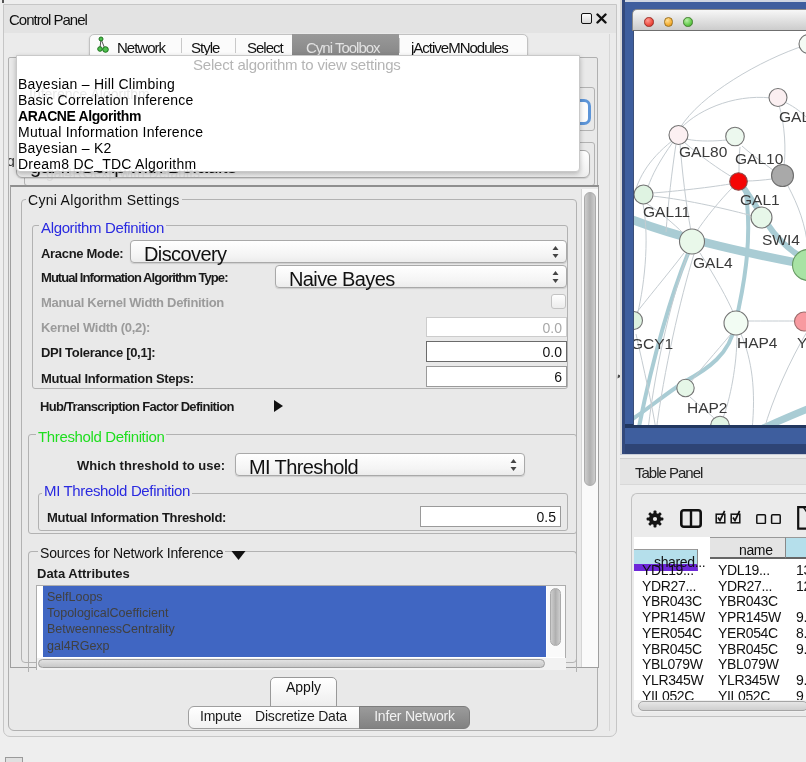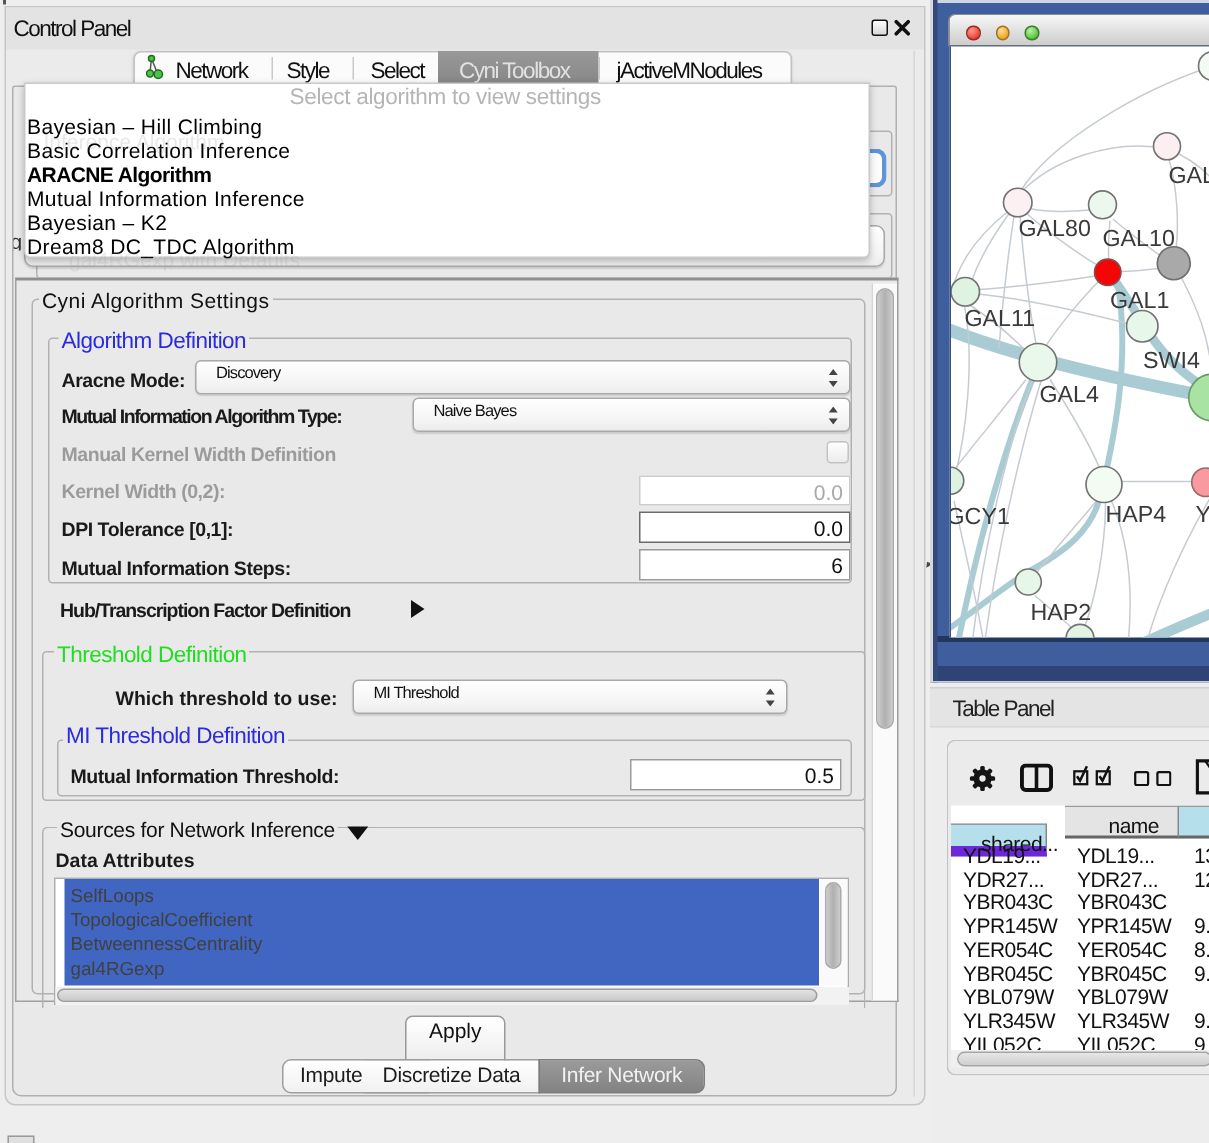--- a/index.html
+++ b/index.html
@@ -8,21 +8,21 @@
 .abs{position:absolute;box-sizing:border-box;}
 .t15{font-size:15px;letter-spacing:-1px;color:#111;white-space:nowrap;}
 .lbl{font-size:13px;font-weight:bold;letter-spacing:-0.3px;color:#1a1a1a;white-space:nowrap;}
 .dis{color:#9b9b9b;}
 .grp{border:1px solid #b2b2b2;border-radius:3px;}
 .gtitle{font-size:14px;letter-spacing:-0.2px;background:#e9e9e9;padding:0 2px;white-space:nowrap;}
 .ctitle{font-size:15px;letter-spacing:-0.35px;background:#e9e9e9;padding:0 2px;white-space:nowrap;}
 .combo{border:1px solid #a9a9a9;border-radius:4px;
   background:linear-gradient(#ffffff,#f4f4f4 70%,#ececec);
   box-shadow:0 1px 1px rgba(0,0,0,0.12);
-  font-size:11px;letter-spacing:-0.6px;color:#111;}
+  font-size:20px;letter-spacing:-0.6px;color:#111;}
 .combo .ct{position:absolute;left:13px;top:2px;}
 .arrows{position:absolute;right:7px;top:50%;width:7px;height:12px;margin-top:-6px;}
 .inp{border:1px solid #bdbdbd;background:#fff;font-size:14px;color:#111;
   text-align:right;padding:2px 4px 0 0;}
 .seg{font-size:14px;letter-spacing:-0.2px;color:#1c1c1c;text-align:center;
   background:linear-gradient(#ffffff,#f1f1f1);border:1px solid #9f9f9f;}
 </style>
 </head>
 <body>
 

